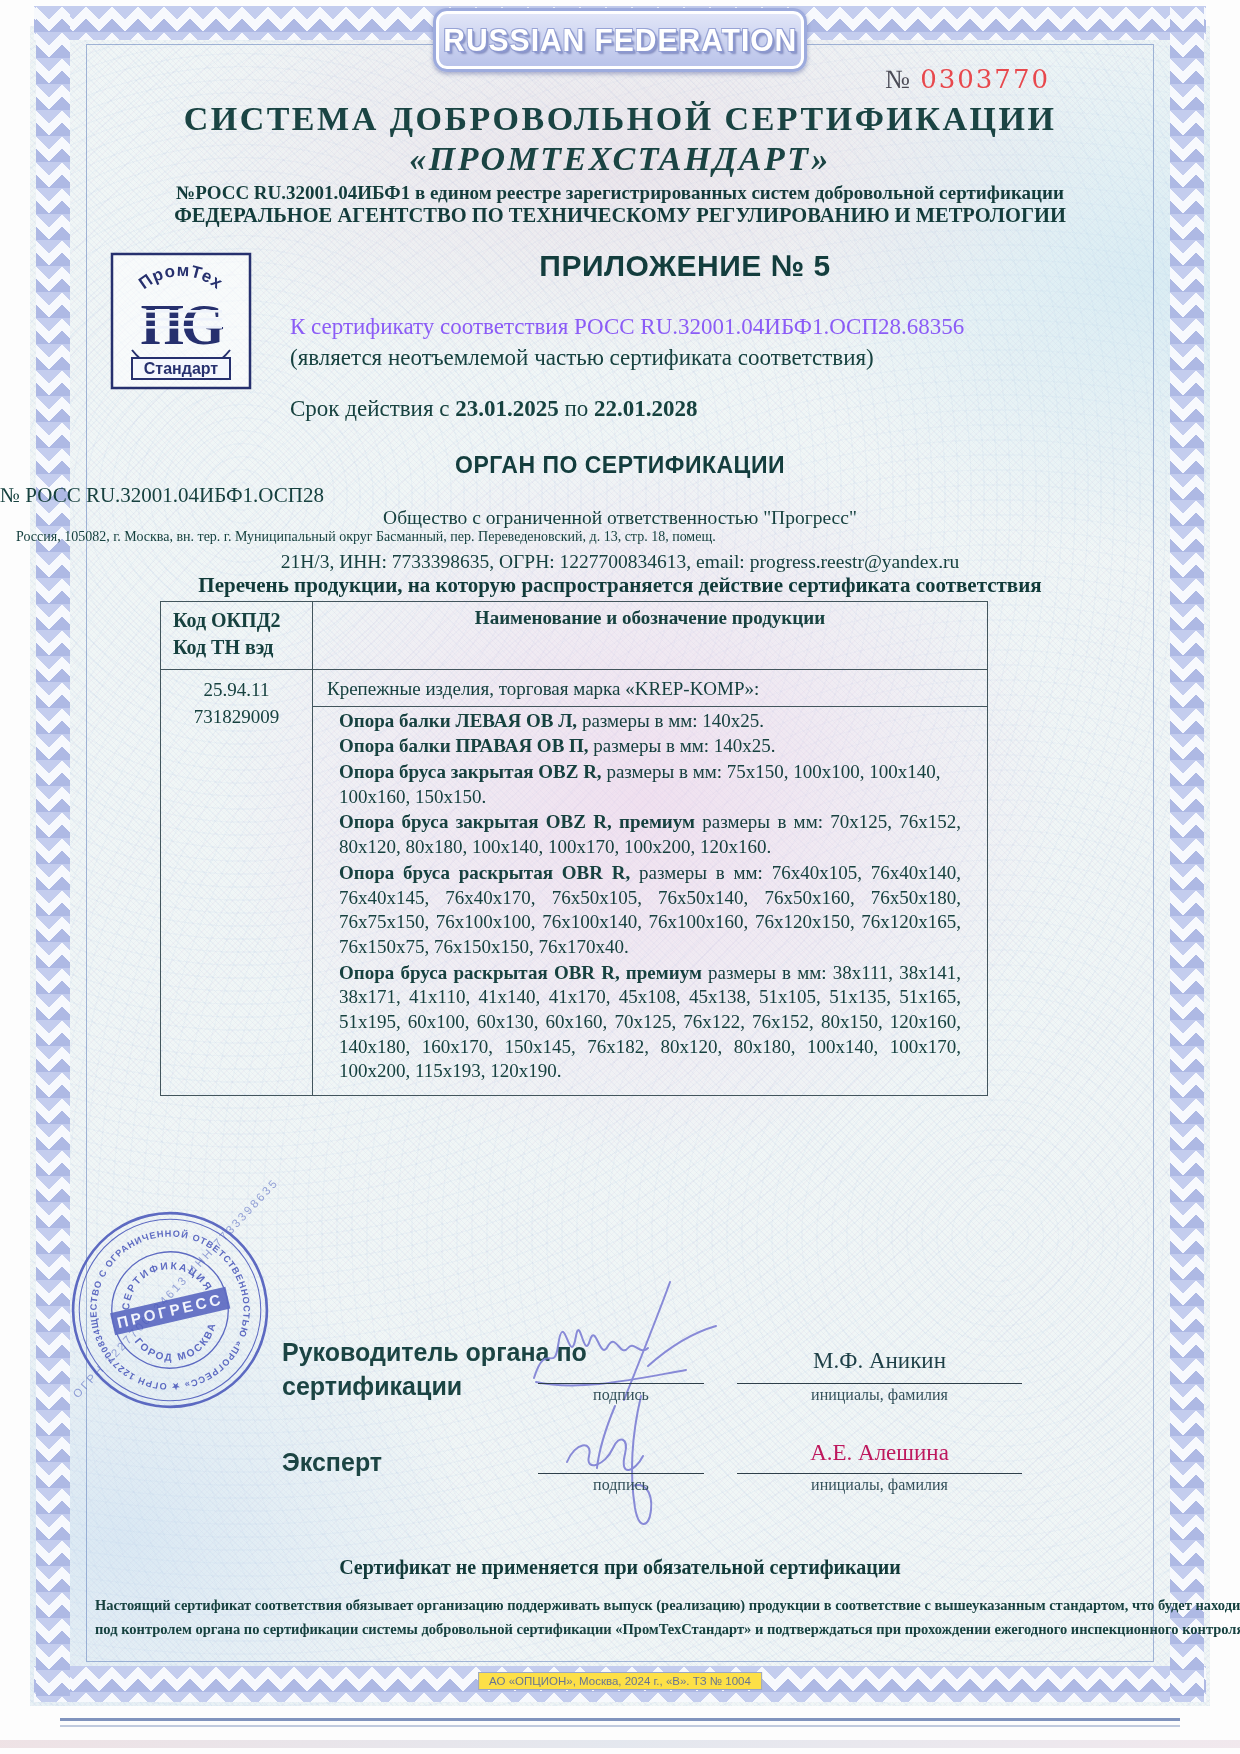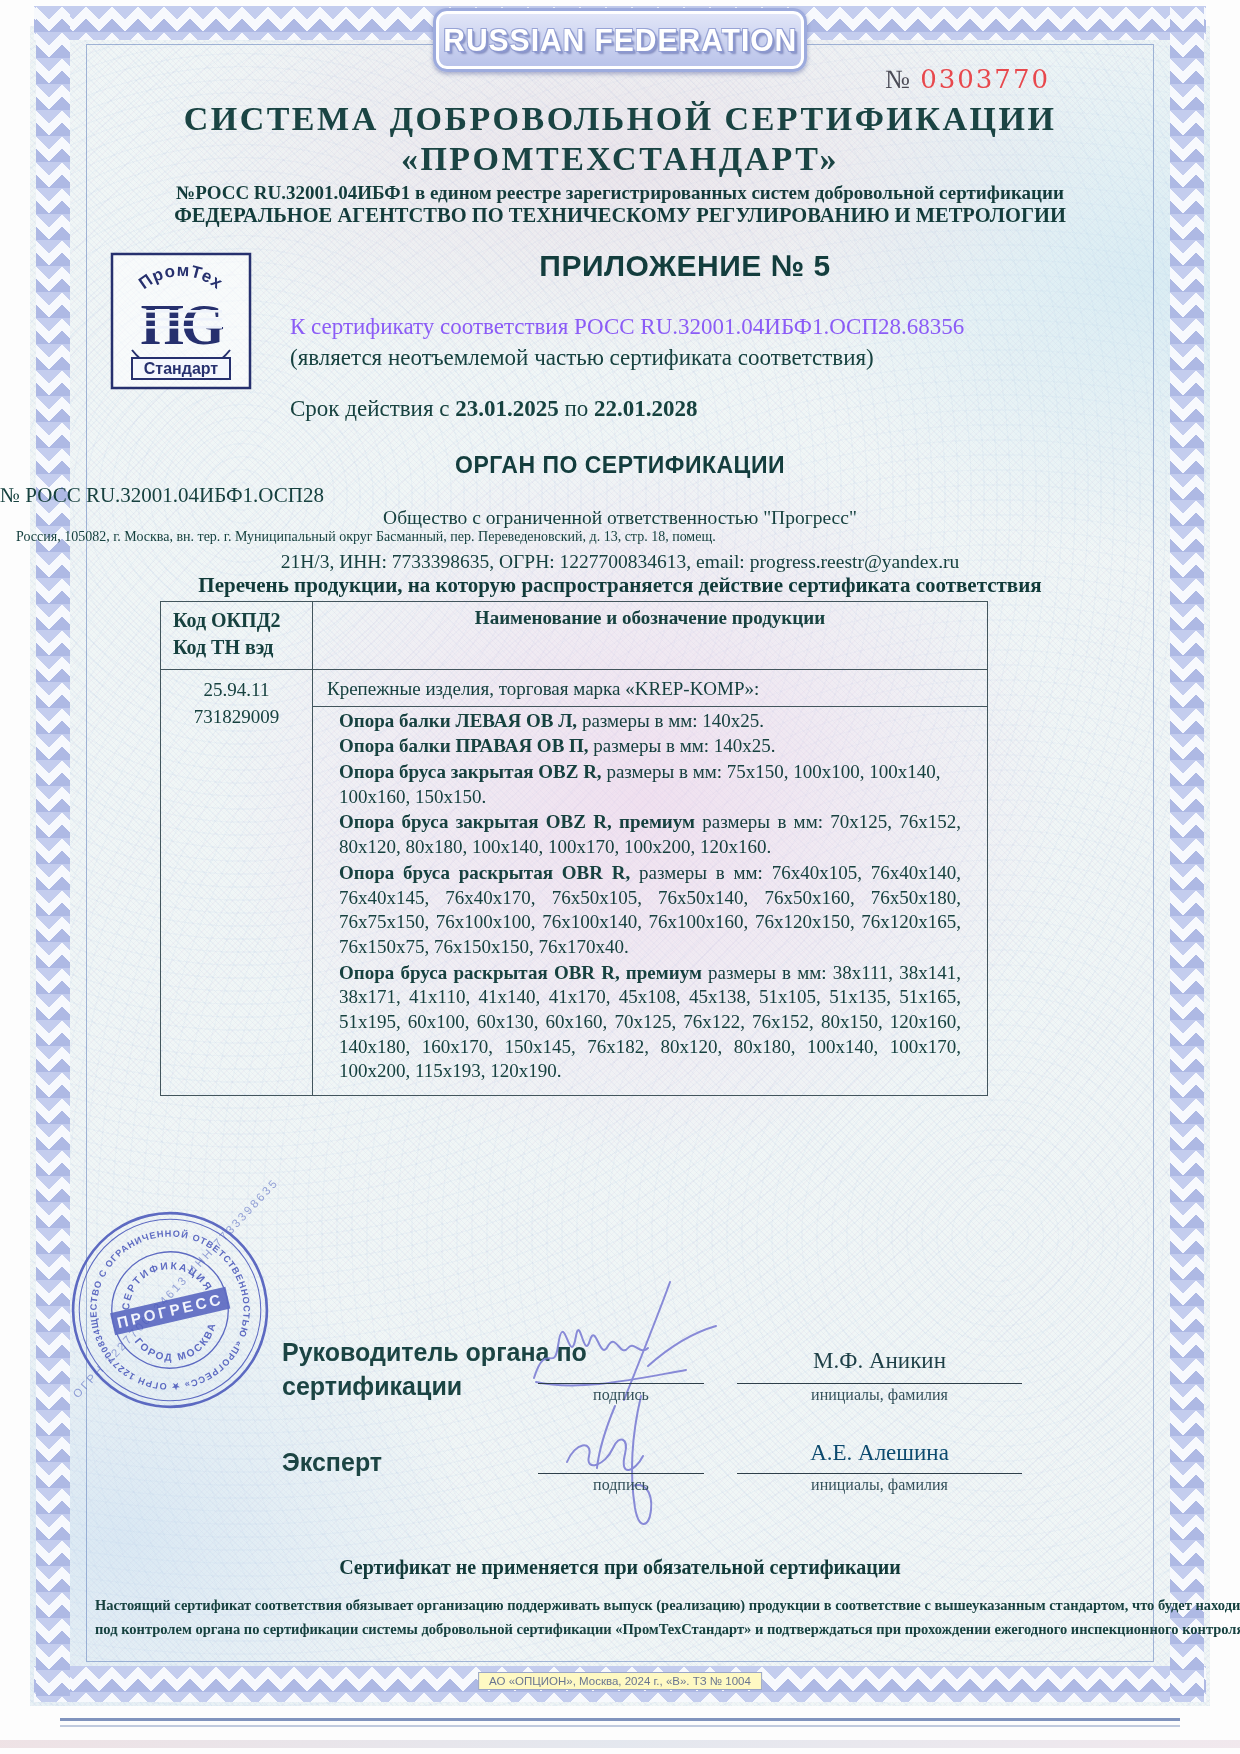--- a/index.html
+++ b/index.html
@@ -57,21 +57,21 @@
   }
   
   .docnum{position:absolute;top:64px;right:190px;font-size:26px;letter-spacing:2px;white-space:nowrap;}
   .docnum .pref{color:#4a4a55;font-family:"Liberation Serif",serif;}
   .docnum .digits{color:#e8484d;font-family:"DejaVu Serif",serif;font-weight:500;}
   .title1,.title2{
     position:absolute;left:0;width:100%;text-align:center;
     font-size:34px;font-weight:600;letter-spacing:2.5px;color:#1a4443;white-space:nowrap;
   }
   .title1{top:100px;}
-  .title2{top:140px;}
+  .title2{top:140px;font-style:italic;}
   .reg-line{position:absolute;top:182px;left:0;width:100%;text-align:center;font-size:19px;font-weight:700;color:#133c3b;white-space:nowrap;}
   .agency-line{position:absolute;top:204px;left:0;width:100%;text-align:center;font-size:20.5px;font-weight:700;color:#133c3b;white-space:nowrap;}
   
   .logo{position:absolute;left:110px;top:252px;width:142px;height:140px;}
   
   .apx-title{
     position:absolute;top:249px;left:290px;width:790px;text-align:center;
     font-family:"Liberation Sans",sans-serif;font-weight:700;font-size:30px;color:#133d3d;letter-spacing:.5px;
   }
   .cert-line{position:absolute;top:314px;left:290px;font-size:23px;color:#8b5cf6;white-space:nowrap;}
@@ -107,39 +107,39 @@
   .sl1{left:538px;top:1383px;width:166px;}
   .sl2{left:538px;top:1473px;width:166px;}
   .nl1{left:737px;top:1383px;width:285px;}
   .nl2{left:737px;top:1473px;width:285px;}
   .caption{position:absolute;font-size:16px;color:#33505a;text-align:center;}
   .cap-s1{left:538px;top:1386px;width:166px;}
   .cap-s2{left:538px;top:1476px;width:166px;}
   .cap-n1{left:737px;top:1386px;width:285px;}
   .cap-n2{left:737px;top:1476px;width:285px;}
   .name1{position:absolute;left:737px;top:1348px;width:285px;text-align:center;font-size:23px;color:#1d3f46;}
-  .name2{position:absolute;left:737px;top:1440px;width:285px;text-align:center;font-size:23px;color:#0c4a6e;}
+  .name2{position:absolute;left:737px;top:1440px;width:285px;text-align:center;font-size:23px;color:#be185d;}
   .sig-svg{position:absolute;pointer-events:none;}
   .sig1{left:520px;top:1270px;width:220px;height:140px;}
   .sig2{left:545px;top:1390px;width:160px;height:150px;}
   
   .stamp{position:absolute;left:68px;top:1205px;width:204px;height:210px;transform:rotate(-13deg);opacity:.88;}
   .stamp-diag{
     position:absolute;left:28px;top:1282px;transform:rotate(-47deg);
     font-size:11.5px;letter-spacing:2.5px;color:rgba(72,92,190,.55);white-space:nowrap;
     font-family:"Liberation Sans",sans-serif;
   }
   
   .no-mand{position:absolute;top:1556px;left:0;width:100%;text-align:center;font-size:20px;font-weight:700;color:#113a39;}
   .fine1,.fine2{position:absolute;left:95px;width:1050px;text-align:center;font-size:14.5px;font-weight:700;color:#16413f;white-space:nowrap;}
   .fine1{top:1597px;}
   .fine2{top:1621px;}
   .print-box{
     position:absolute;top:1672px;left:50%;transform:translateX(-50%);
-    background:#fef9c3;border:1px solid #9aa6c8;padding:2px 10px;
+    background:#fde047;border:1px solid #9aa6c8;padding:2px 10px;
     font-size:11.5px;color:#6a7690;white-space:nowrap;font-family:"Liberation Sans",sans-serif;
   }
   .bline1{position:absolute;left:60px;right:60px;top:1718px;height:3px;background:#8093bd;}
   .bline2{position:absolute;left:60px;right:60px;top:1725px;height:1.5px;background:#c0cade;}
   .smear{position:absolute;left:0;right:0;top:1740px;height:8px;background:linear-gradient(90deg,rgba(205,165,175,.30),rgba(170,182,205,.30),rgba(205,170,190,.25));}
 </style>
 </head>
 <body>
 
 <div class="page">

